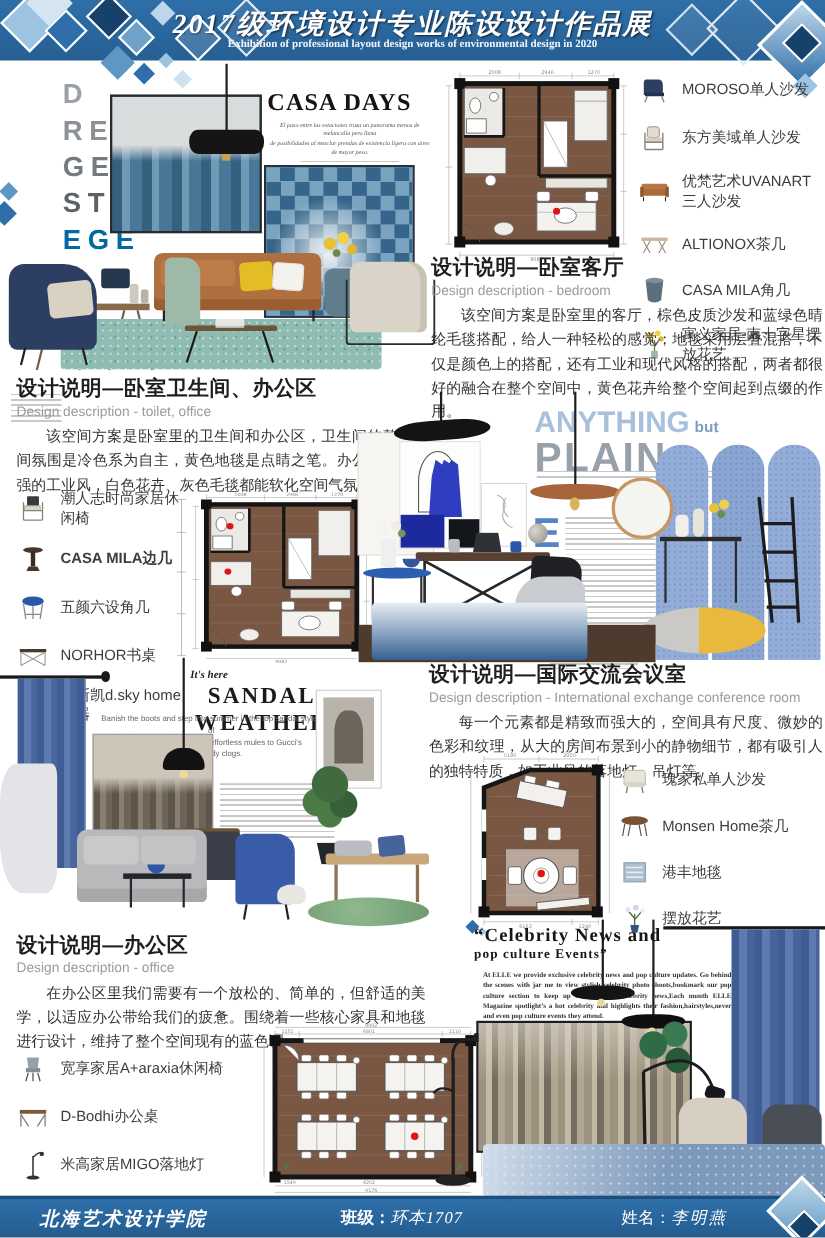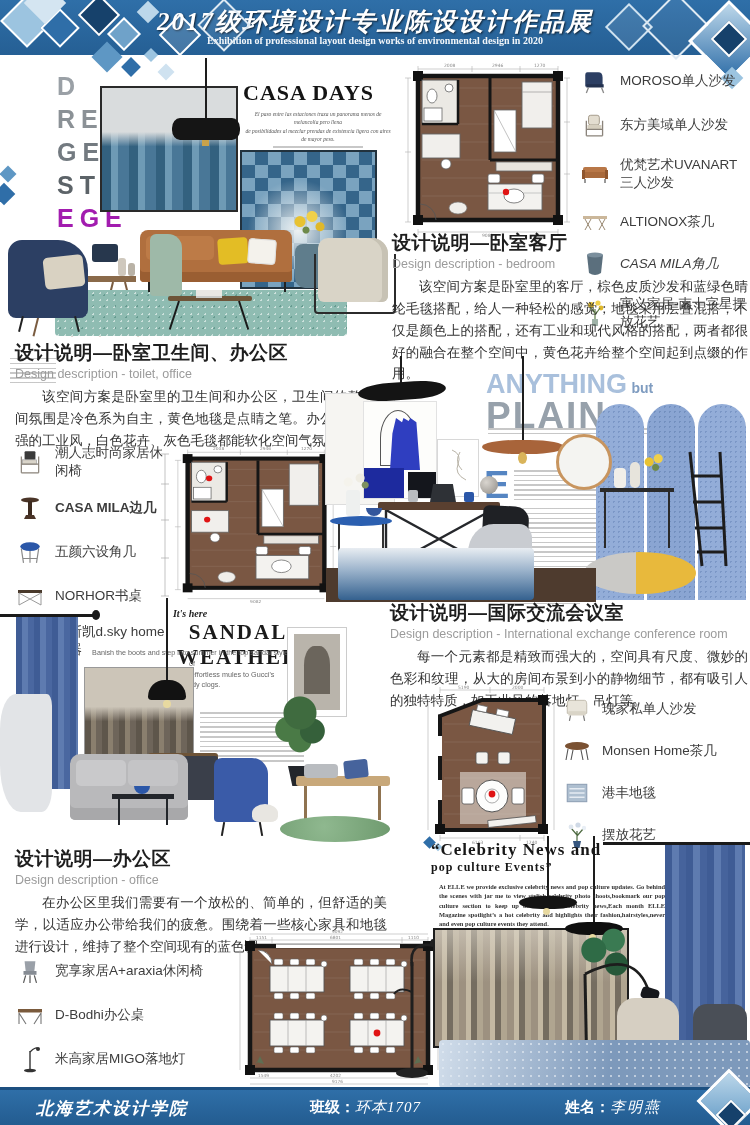--- a/index.html
+++ b/index.html
@@ -62,21 +62,21 @@
   <div class="abs dia" style="left:716px;top:26px;width:22px;height:22px;background:#16416b;border:2px solid #fff;"></div>
   <div class="abs dia" style="left:724px;top:70px;width:16px;height:16px;background:#9cc4e0;"></div>
 
   <div class="abs" style="left:0;top:58px;width:395px;height:282px;">
 
     <div class="abs" style="left:57px;top:12px;font-size:25px;font-weight:bold;letter-spacing:6px;line-height:33px;">
       <div style="color:#9aa0a6;">D</div>
       <div style="color:#8b9196;">REN</div>
       <div style="color:#737a80;">GE</div>
       <div style="color:#5c6368;">STR</div>
-      <div style="color:#a21caf;">EGE</div>
+      <div style="color:#0369a1;">EGE</div>
       <div style="color:#b7bcc0;">R</div>
     </div>
 
     <div class="abs tlines" style="left:8px;top:295px;width:0px;height:0px;"></div>
     <div class="abs tlines" style="left:10px;top:300px;width:46px;height:26px;"></div>
 
     <div class="abs" style="left:100px;top:28px;width:134px;height:122px;border:2px solid #2a2a2a;
       background:
         linear-gradient(#d9dcdd 0 36%, rgba(217,220,221,0) 48%),
         repeating-linear-gradient(90deg,#33617f 0 9px,#6e9ab5 9px 16px,#497797 16px 27px);
@@ -244,21 +244,21 @@
     </div>
     <div class="frow" style="margin-top:16px;">
       <span class="ficon">
         <svg width="28" height="26" viewBox="0 0 28 24">
             <rect x="2" y="6" width="24" height="3" fill="#cbb79a"></rect>
             <path d="M4 9 L10 20 M10 9 L4 20 M24 9 L18 20 M18 9 L24 20" stroke="#9a8a74" stroke-width="1" fill="none"></path>
           </svg>
       </span>
       <span class="flabel">ALTIONOX茶几</span>
     </div>
-    <div class="frow" style="font-style:italic;">
+    <div class="frow" style="">
       <span class="ficon">
         <svg width="24" height="26" viewBox="0 0 24 26">
             <path d="M4 4 h16 l-2 18 q-6 4 -12 0 z" fill="#5b6f7d"></path>
             <ellipse cx="12" cy="4" rx="8" ry="2.4" fill="#7b8f9d"></ellipse>
           </svg>
       </span>
       <span class="flabel">CASA MILA角几</span>
     </div>
     <div class="frow" style="margin-top:16px;">
       <span class="ficon">
@@ -850,19 +850,19 @@
       background-image:linear-gradient(100deg,rgba(230,238,246,.8),rgba(230,238,246,0) 55%),radial-gradient(rgba(255,255,255,.5) 1px,transparent 1px);
       background-size:100% 100%,8px 8px;"></div>
   </div>
 
   <div class="abs footer">
     <span class="abs serif" style="left:36px;top:7px;font-size:17px;font-weight:bold;font-style:italic;letter-spacing:2px;">北海艺术设计学院</span>
     <span class="abs" style="left:310px;top:8px;font-size:15px;color:#fff;">
       <span class="serif" style="font-weight:bold;">班级：</span><span class="serif" style="font-style:italic;letter-spacing:1px;">环本1707</span>
     </span>
     <span class="abs" style="left:565px;top:8px;font-size:15px;color:#fff;">
-      <span class="serif" style="font-weight:bold;">姓名：</span><span class="serif" style="font-style:italic;letter-spacing:2px;">李明燕</span>
+      <span class="serif" style="font-weight:normal;">姓名：</span><span class="serif" style="font-style:italic;letter-spacing:2px;">李明燕</span>
     </span>
   </div>
   <div class="abs dia" style="left:706px;top:1078px;width:40px;height:40px;background:linear-gradient(135deg,#bcd7ea,#5e97c4);border:3px solid #fff;z-index:5;"></div>
   <div class="abs dia" style="left:720px;top:1104px;width:18px;height:18px;background:#16416b;border:2px solid #fff;z-index:5;"></div>
 
 </div>
 
 </body></html>

